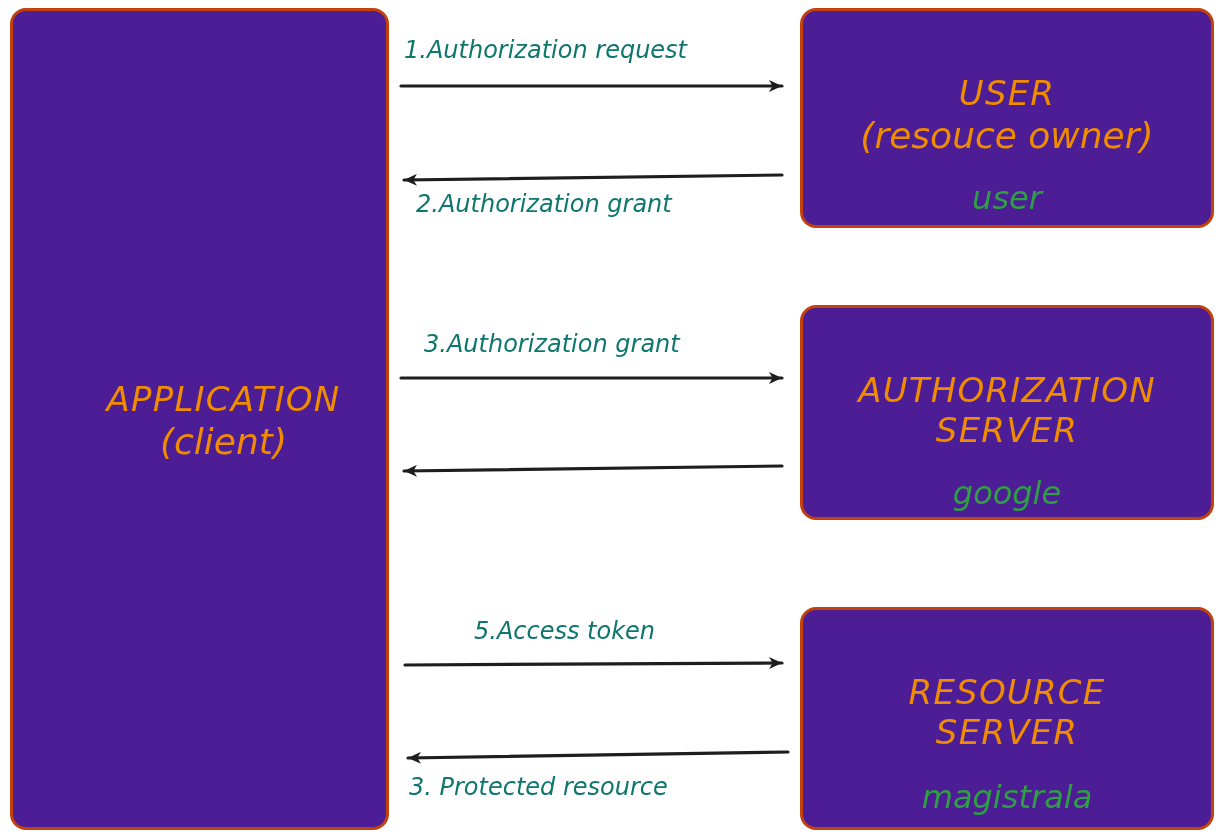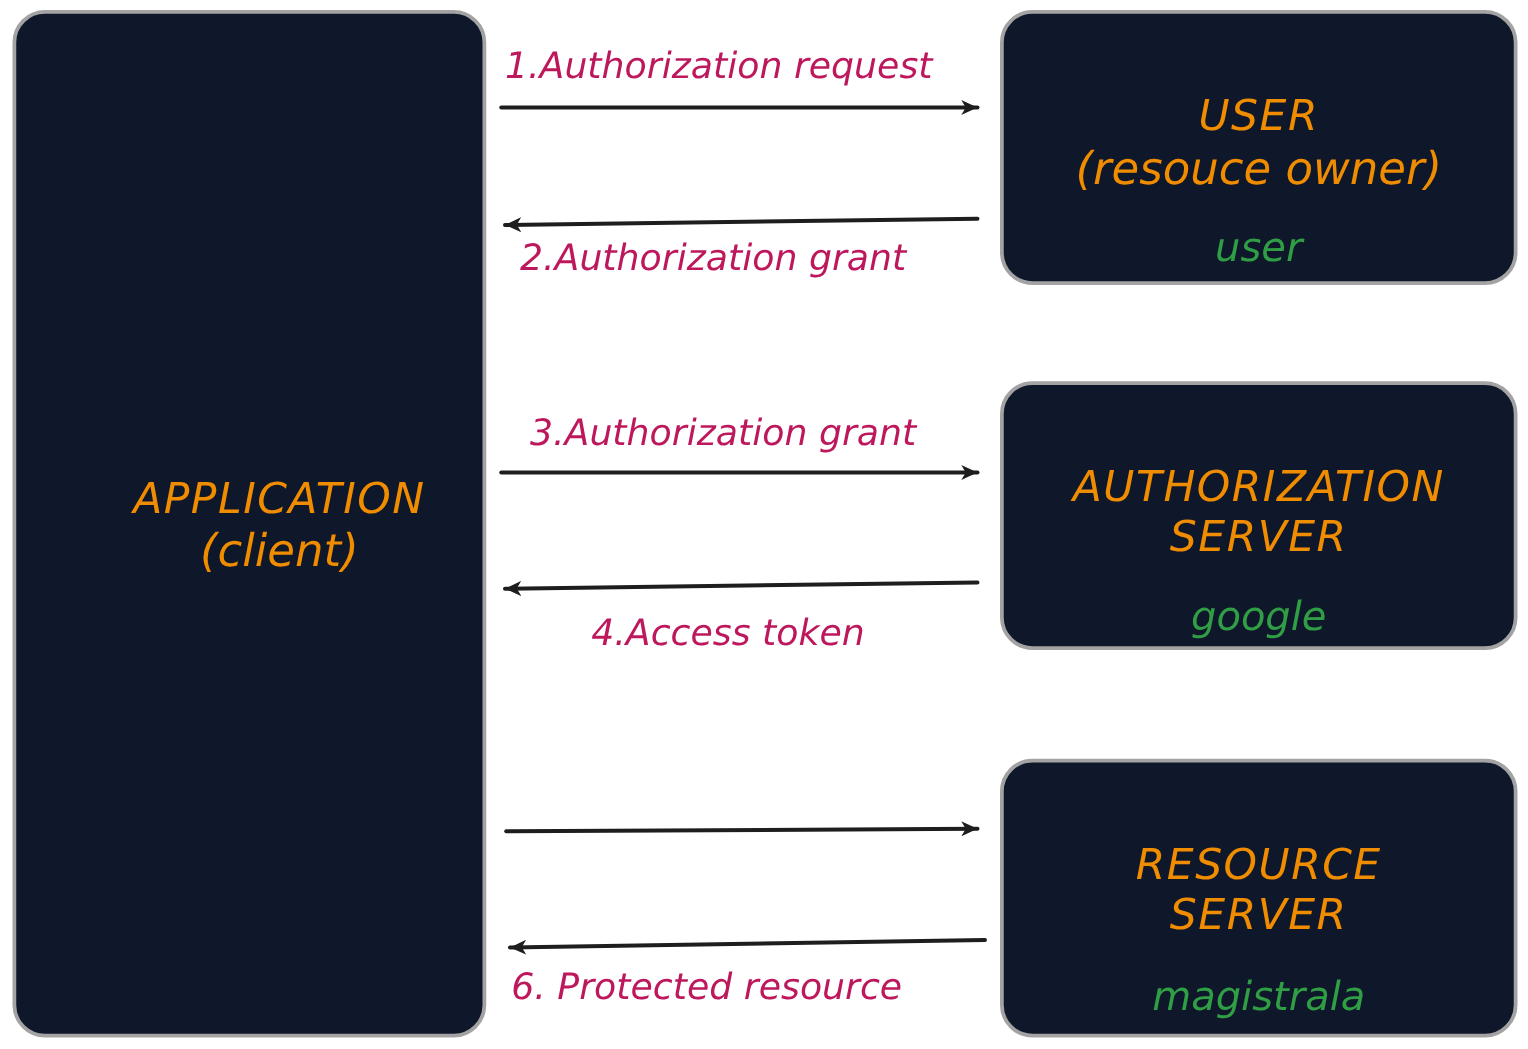--- a/index.html
+++ b/index.html
@@ -22,23 +22,23 @@
     position: absolute;
     left: 0;
     top: 0;
     width: 1222px;
     height: 839px;
   }
 
   
   .node-box {
     position: absolute;
-    border: 3px solid #a3a3a3;
-    border-radius: 26px;
-    background: #0f172a;
+    border: 3px solid #c2410c;
+    border-radius: 16px;
+    background: #4c1d95;
     box-sizing: border-box;
     display: flex;
     flex-direction: column;
     align-items: center;
     justify-content: center;
   }
   .node-title {
     color: #f08c00;
     font-family: "DejaVu Sans", sans-serif;
     font-size: 34px;
@@ -106,23 +106,23 @@
   #user-box .rbox-title { top: 62px; }
   #user-box .rbox-tag   { top: 168px; }
   #auth-box .rbox-title { top: 62px; }
   #auth-box .rbox-tag   { top: 166px; }
   #res-box  .rbox-title { top: 62px; }
   #res-box  .rbox-tag   { top: 168px; }
 
   
   .arrow-label {
     position: absolute;
-    color: #be185d;
-    font-family: "DejaVu Sans", sans-serif;
-    font-size: 29px;
+    color: #0f766e;
+    font-family: "DejaVu Sans", sans-serif;
+    font-size: 24px;
     font-style: italic;
     font-weight: 400;
     white-space: nowrap;
     line-height: 1;
   }
   #label-1 { left: 404px; top: 38px; }
   #label-2 { left: 416px; top: 192px; }
   #label-3 { left: 424px; top: 332px; font-style: italic; }
   #label-4 { left: 473px; top: 492px; }
   #label-5 { left: 474px; top: 619px; }
@@ -152,22 +152,22 @@
     <line x1="782" y1="466" x2="404" y2="471" stroke="#1e1e1e" stroke-width="3.2" stroke-linecap="round" marker-end="url(#arrow-left)"></line>
 
     <line x1="405" y1="665" x2="782" y2="663" stroke="#1e1e1e" stroke-width="3.2" stroke-linecap="round" marker-end="url(#arrow-right)"></line>
 
     <line x1="788" y1="752" x2="408" y2="758" stroke="#1e1e1e" stroke-width="3.2" stroke-linecap="round" marker-end="url(#arrow-left)"></line>
   </svg>
 
   <div class="arrow-label" id="label-1">1.Authorization request</div>
   <div class="arrow-label" id="label-2">2.Authorization grant</div>
   <div class="arrow-label" id="label-3">3.Authorization grant</div>
-  <div class="arrow-label" id="label-4">4.Access token</div>
-  <div class="arrow-label" id="label-6">6. Protected resource</div>
+  <div class="arrow-label" id="label-5">5.Access token</div>
+  <div class="arrow-label" id="label-6">3. Protected resource</div>
 
   <div class="node-box" id="app-box">
     <div class="app-center">
       <div class="node-title">APPLICATION</div>
       <div class="node-subtitle">(client)</div>
     </div>
   </div>
 
   <div class="node-box" id="user-box">
     <div class="rbox-inner rbox-title">

